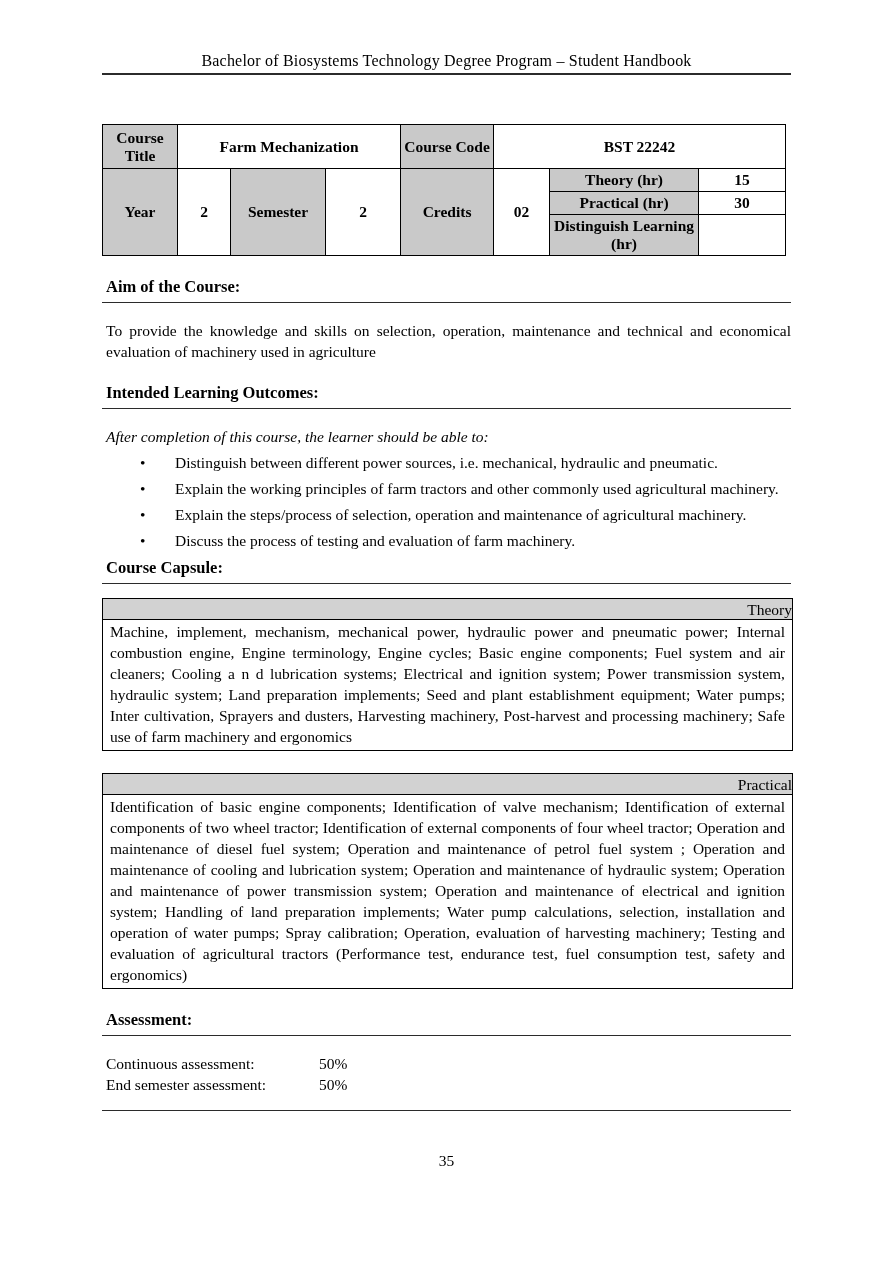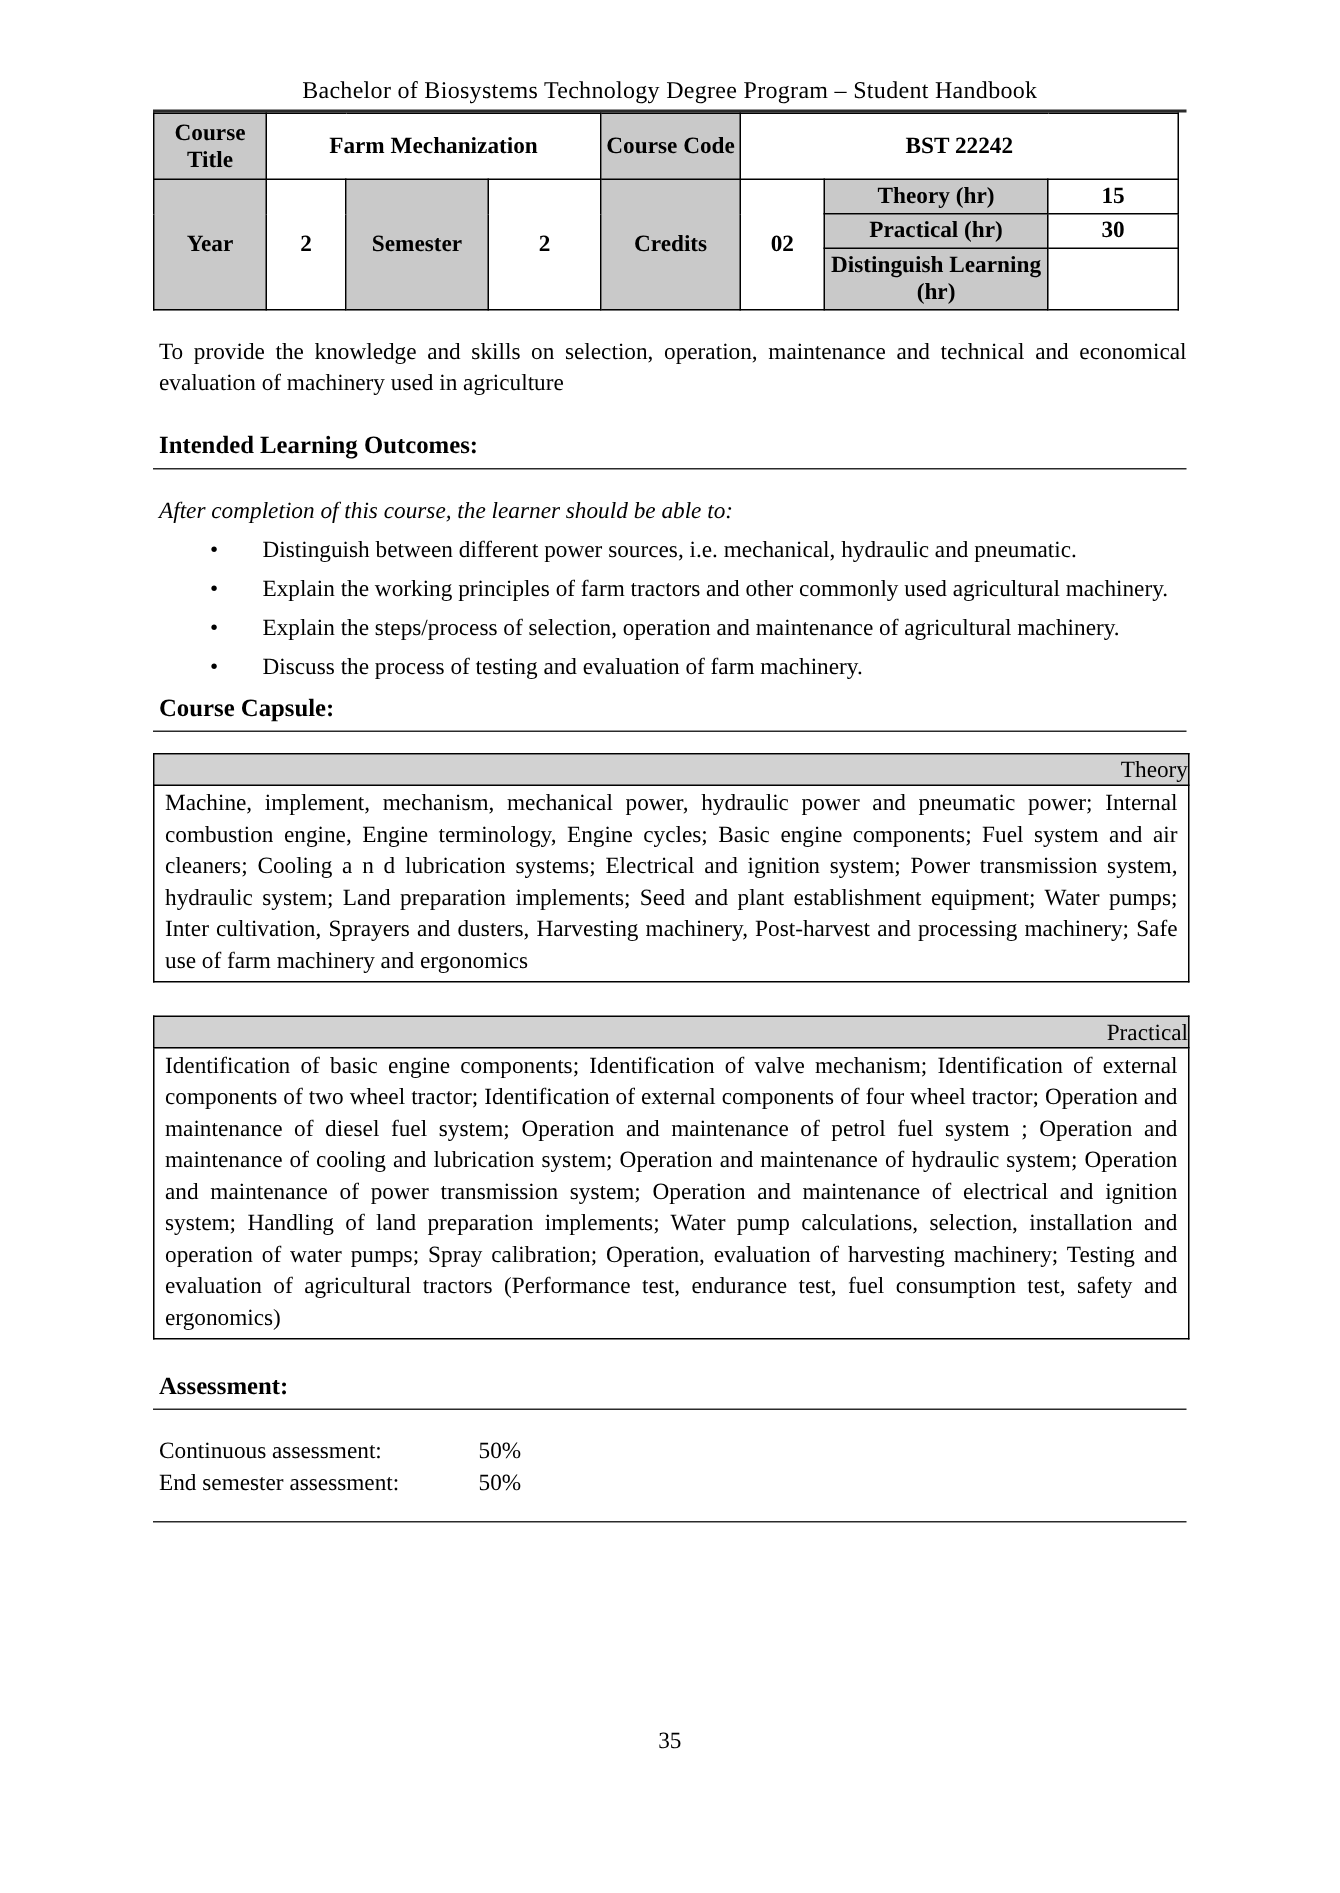--- a/index.html
+++ b/index.html
@@ -22,20 +22,21 @@
     text-align: center;
   }
   .doc-header .hdr-text {
     font-size: 16px;
     letter-spacing: 0.2px;
     text-align: right;
   }
 
   
   table.course-table {
+    margin-top: 49px;
     border-collapse: collapse;
     width: 683px;
     font-size: 15.5px;
     font-weight: bold;
     table-layout: fixed;
   }
   table.course-table td {
     border: 1px solid #000;
     text-align: center;
     vertical-align: middle;
@@ -174,20 +175,21 @@
         <td class="shaded">Practical (hr)</td>
         <td>30</td>
       </tr>
       <tr class="hr-row-last">
         <td class="shaded">Distinguish Learning (hr)</td>
         <td></td>
       </tr>
     </tbody>
       </table>
 
+    <div class="section-heading mt-aim">Aim of the Course:</div>
     <div class="body-par">To provide the knowledge and skills on selection, operation, maintenance and technical and economical evaluation of machinery used in agriculture</div>
 
     <div class="section-heading mt-ilo">Intended Learning Outcomes:</div>
     <div class="ilo-intro">After completion of this course, the learner should be able to:</div>
     <ul class="ilo-list">
       <li>Distinguish between different power sources, i.e. mechanical, hydraulic and pneumatic.</li>
       <li>Explain the working principles of farm tractors and other commonly used agricultural machinery.</li>
       <li>Explain the steps/process of selection, operation and maintenance of agricultural machinery.</li>
       <li>Discuss the process of testing and evaluation of farm machinery.</li>
     </ul>

